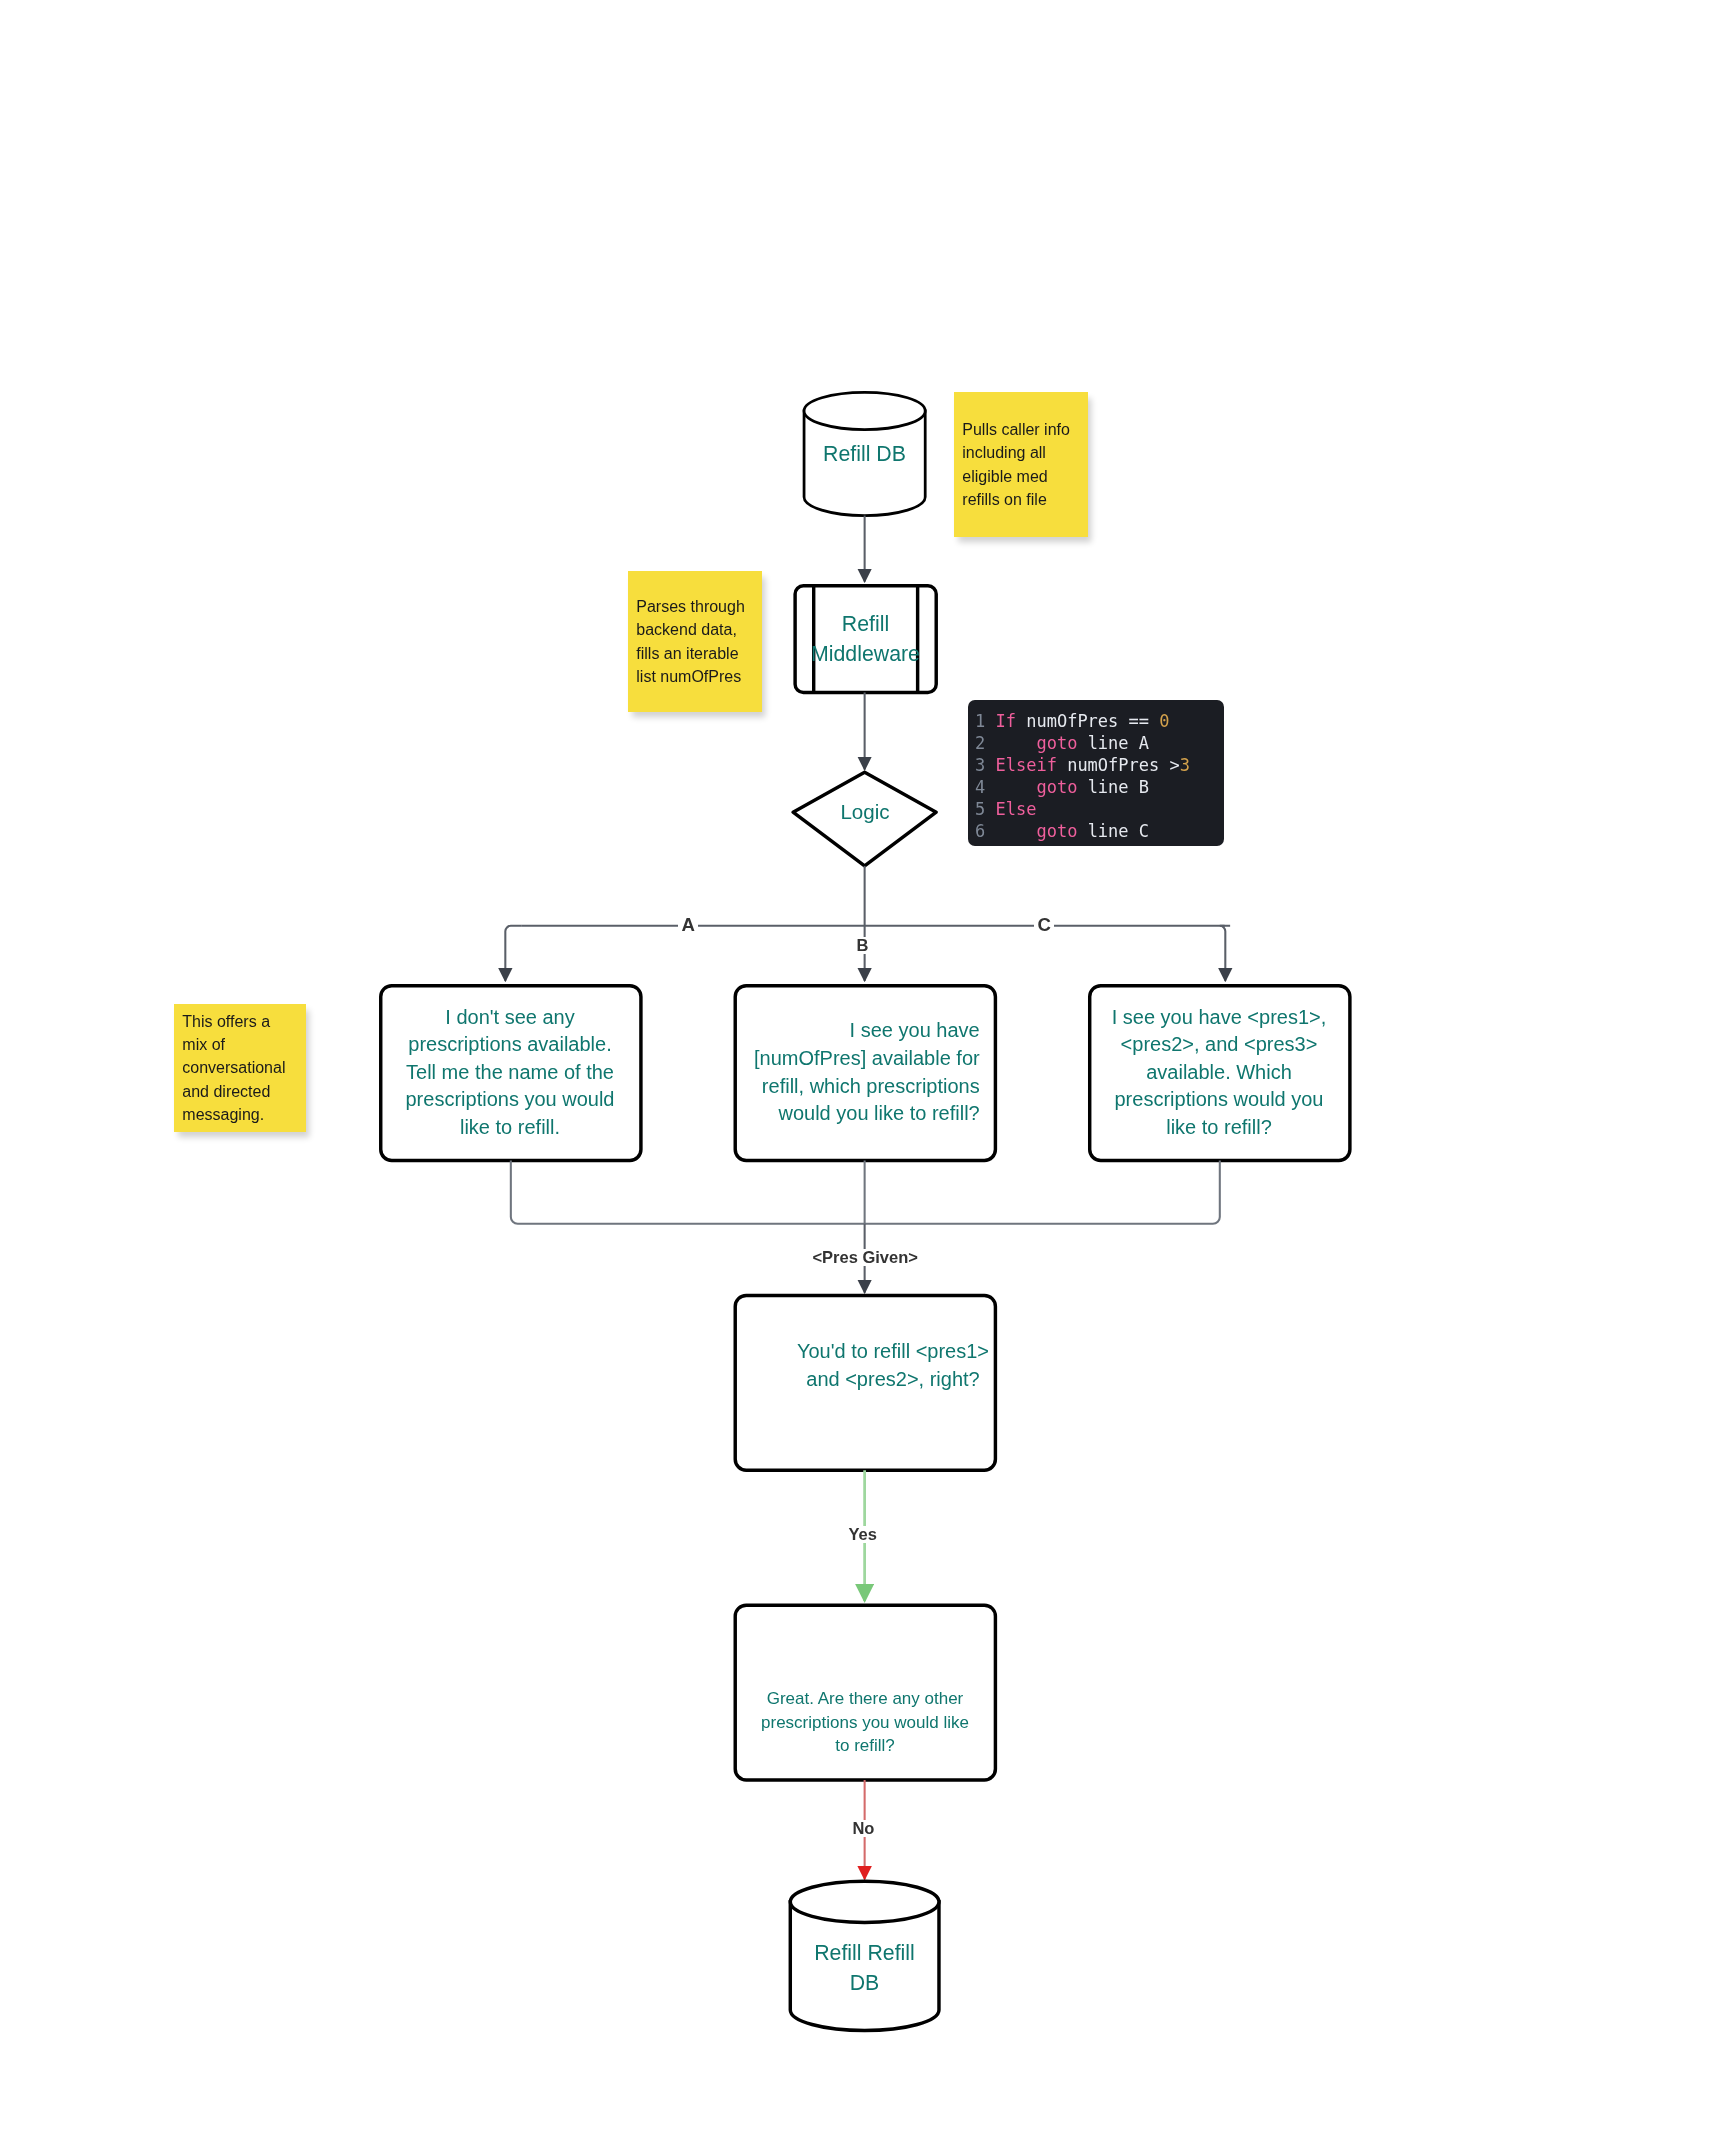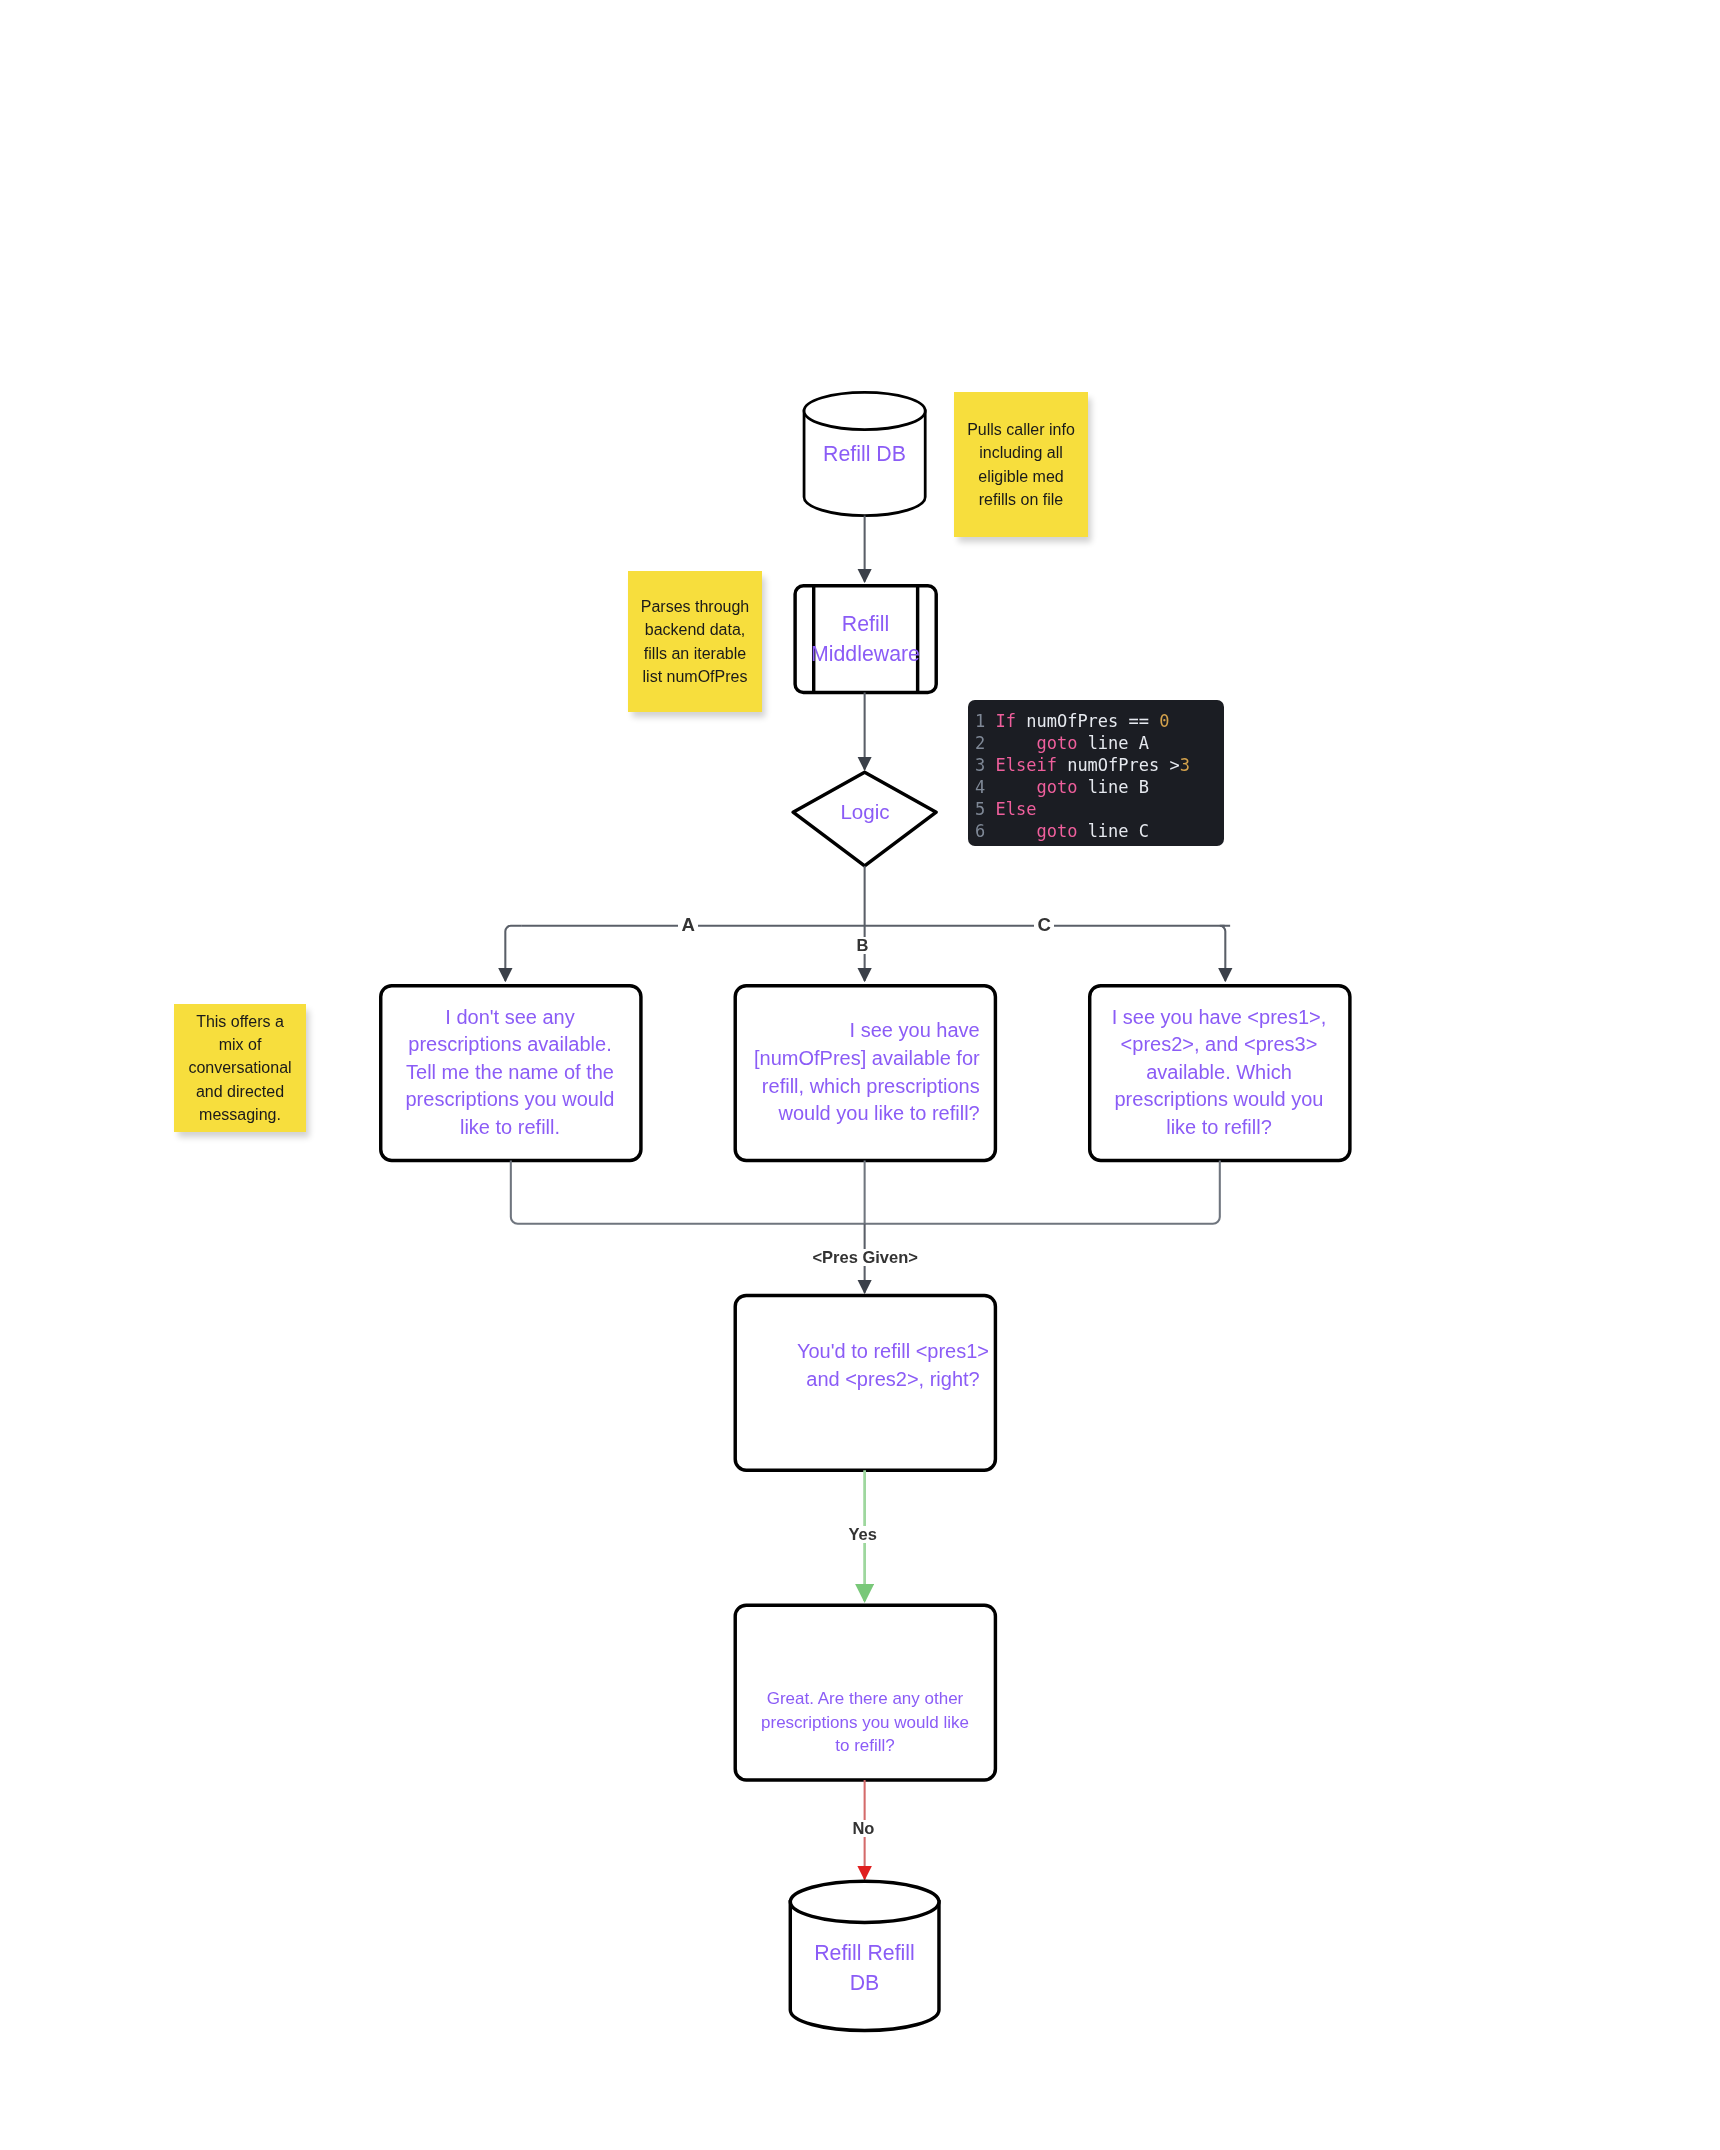--- a/index.html
+++ b/index.html
@@ -30,36 +30,35 @@
 
   
   .note {
     position: absolute;
     box-sizing: border-box;
     background: #F7DE3D;
     color: #1a1a1a;
     display: flex;
     align-items: center;
     justify-content: center;
-    text-align: center;
     line-height: 1.45;
     padding: 6.9px 8.3px;
     box-shadow: 4.1px 5.5px 6.2px rgba(0,0,0,0.18);
     white-space: pre-line;
   }
 
   
   .node-label {
     position: absolute;
     box-sizing: border-box;
     display: flex;
     align-items: center;
     justify-content: center;
     text-align: center;
-    color: #8b5cf6;
+    color: #0f766e;
     line-height: 1.38;
     white-space: pre-line;
     pointer-events: none;
   }
 
   
   .edge-label {
     position: absolute;
     color: #333333;
     font-weight: bold;

